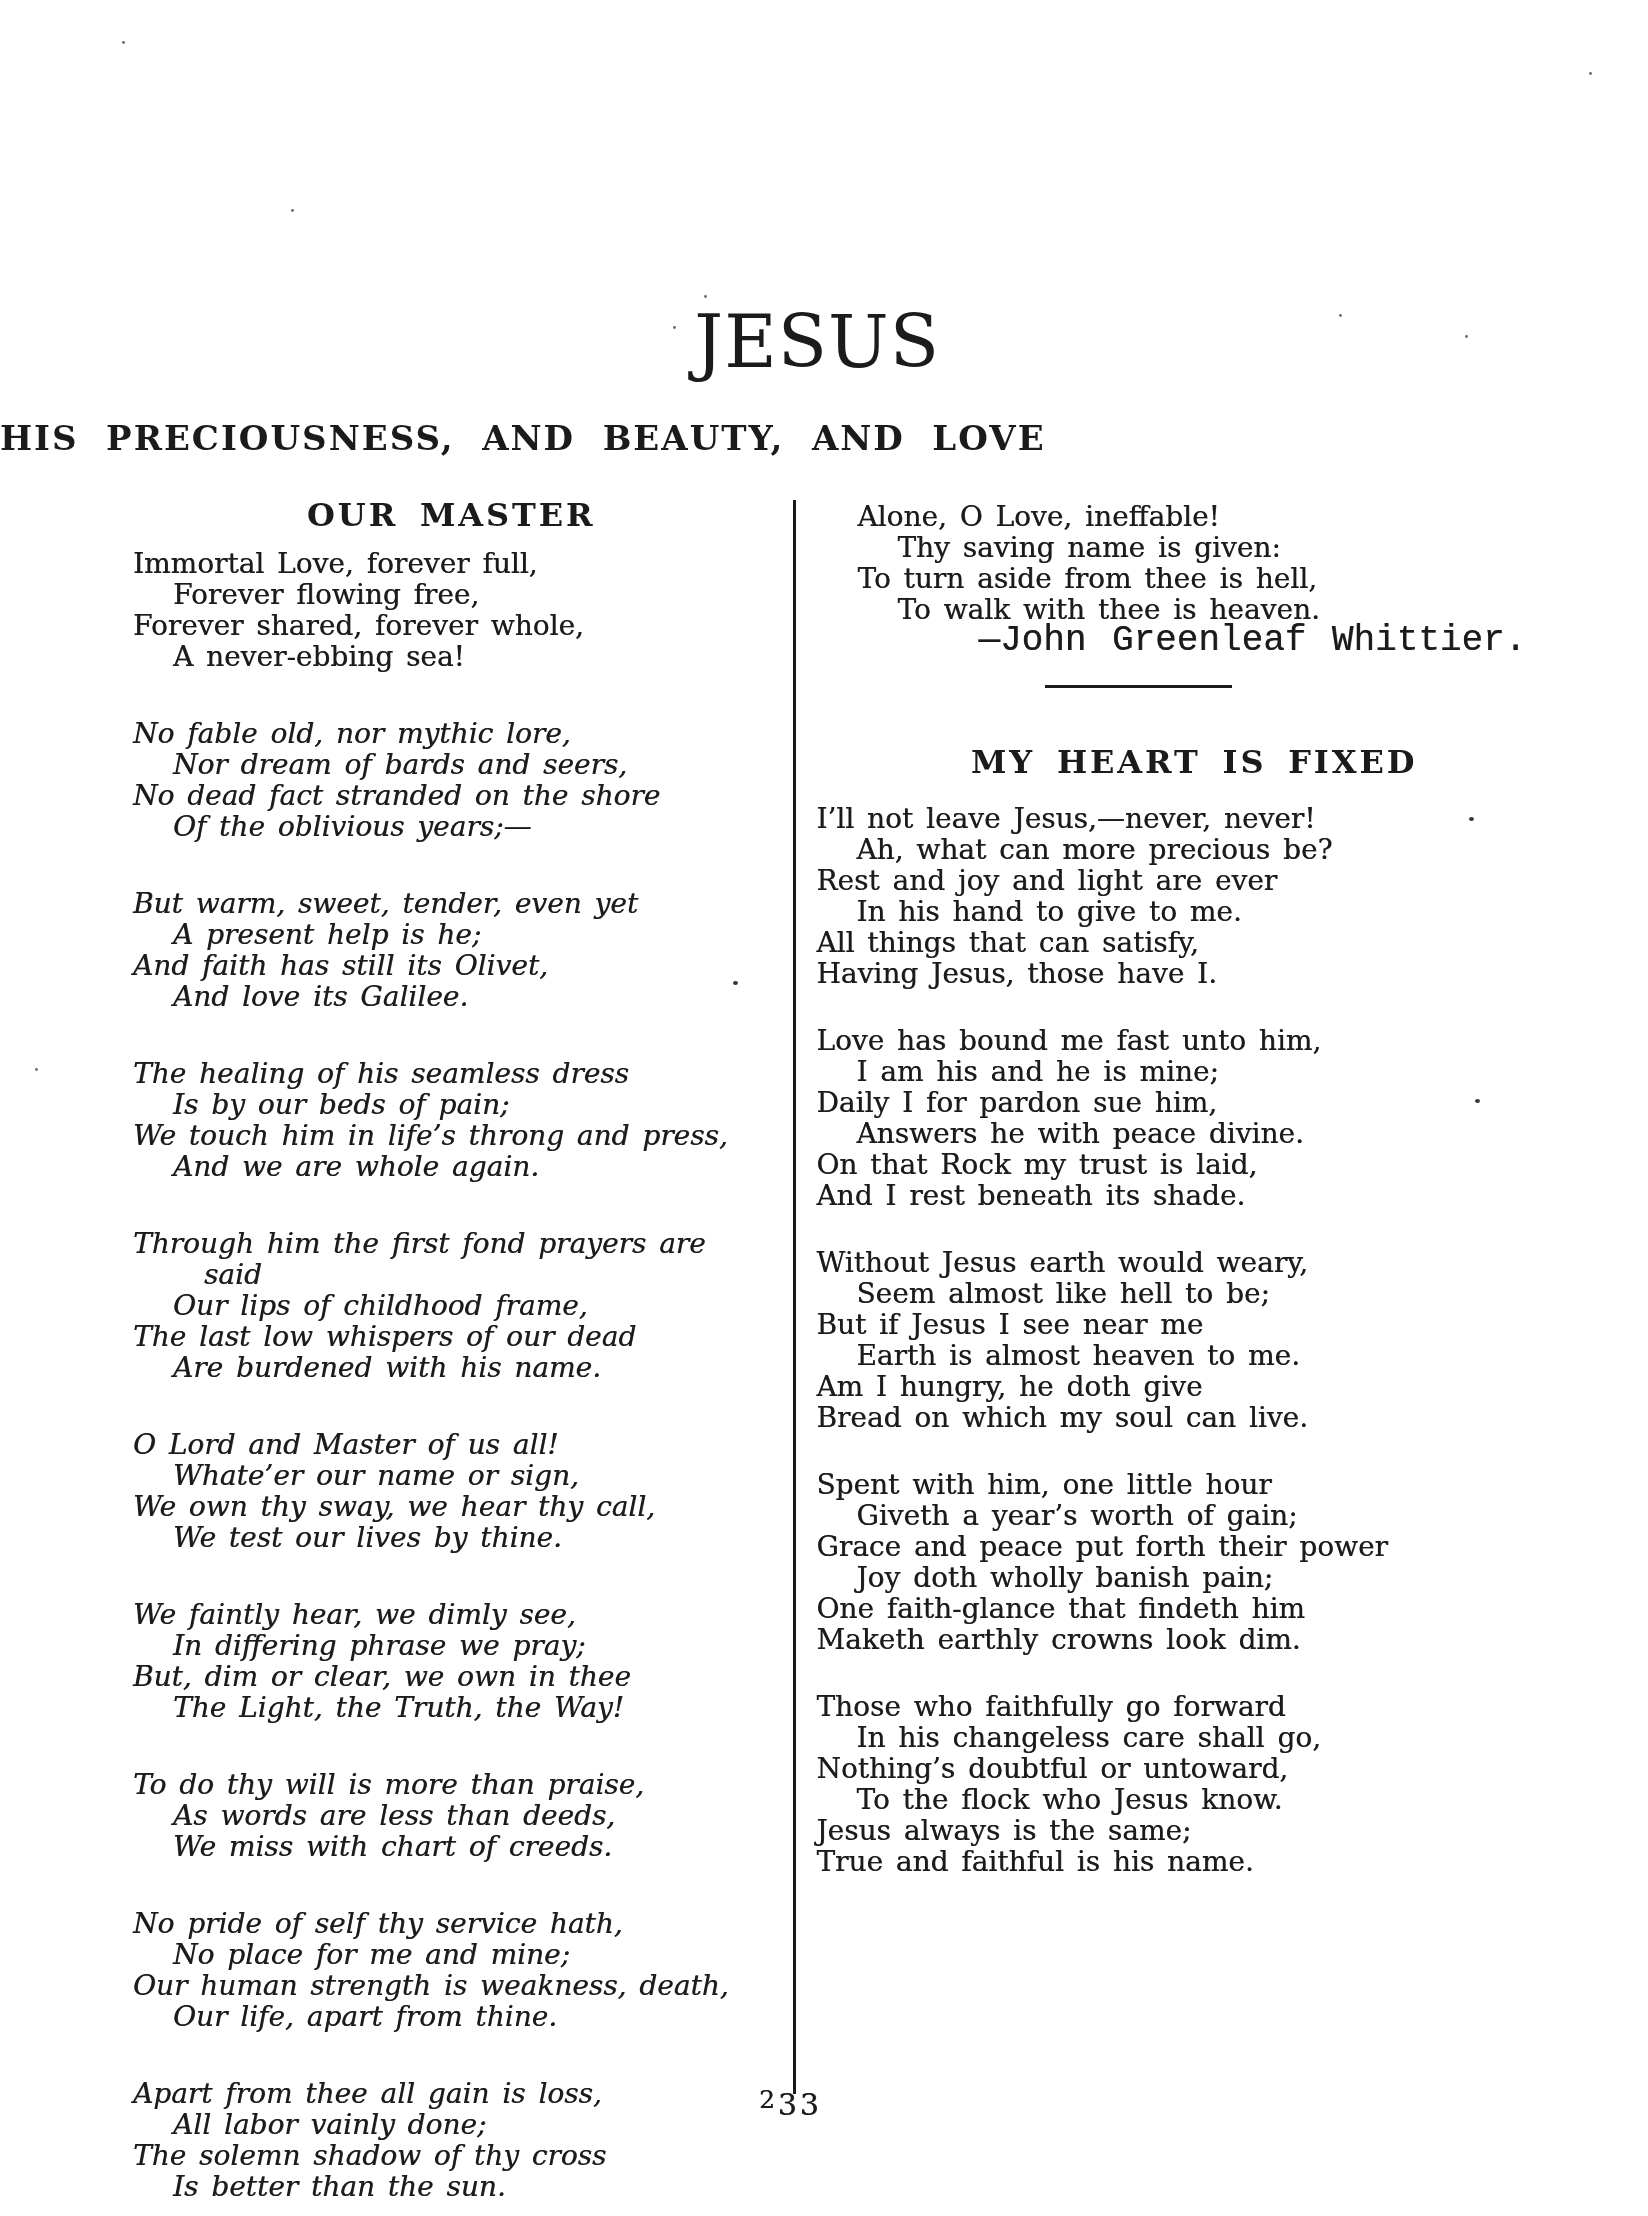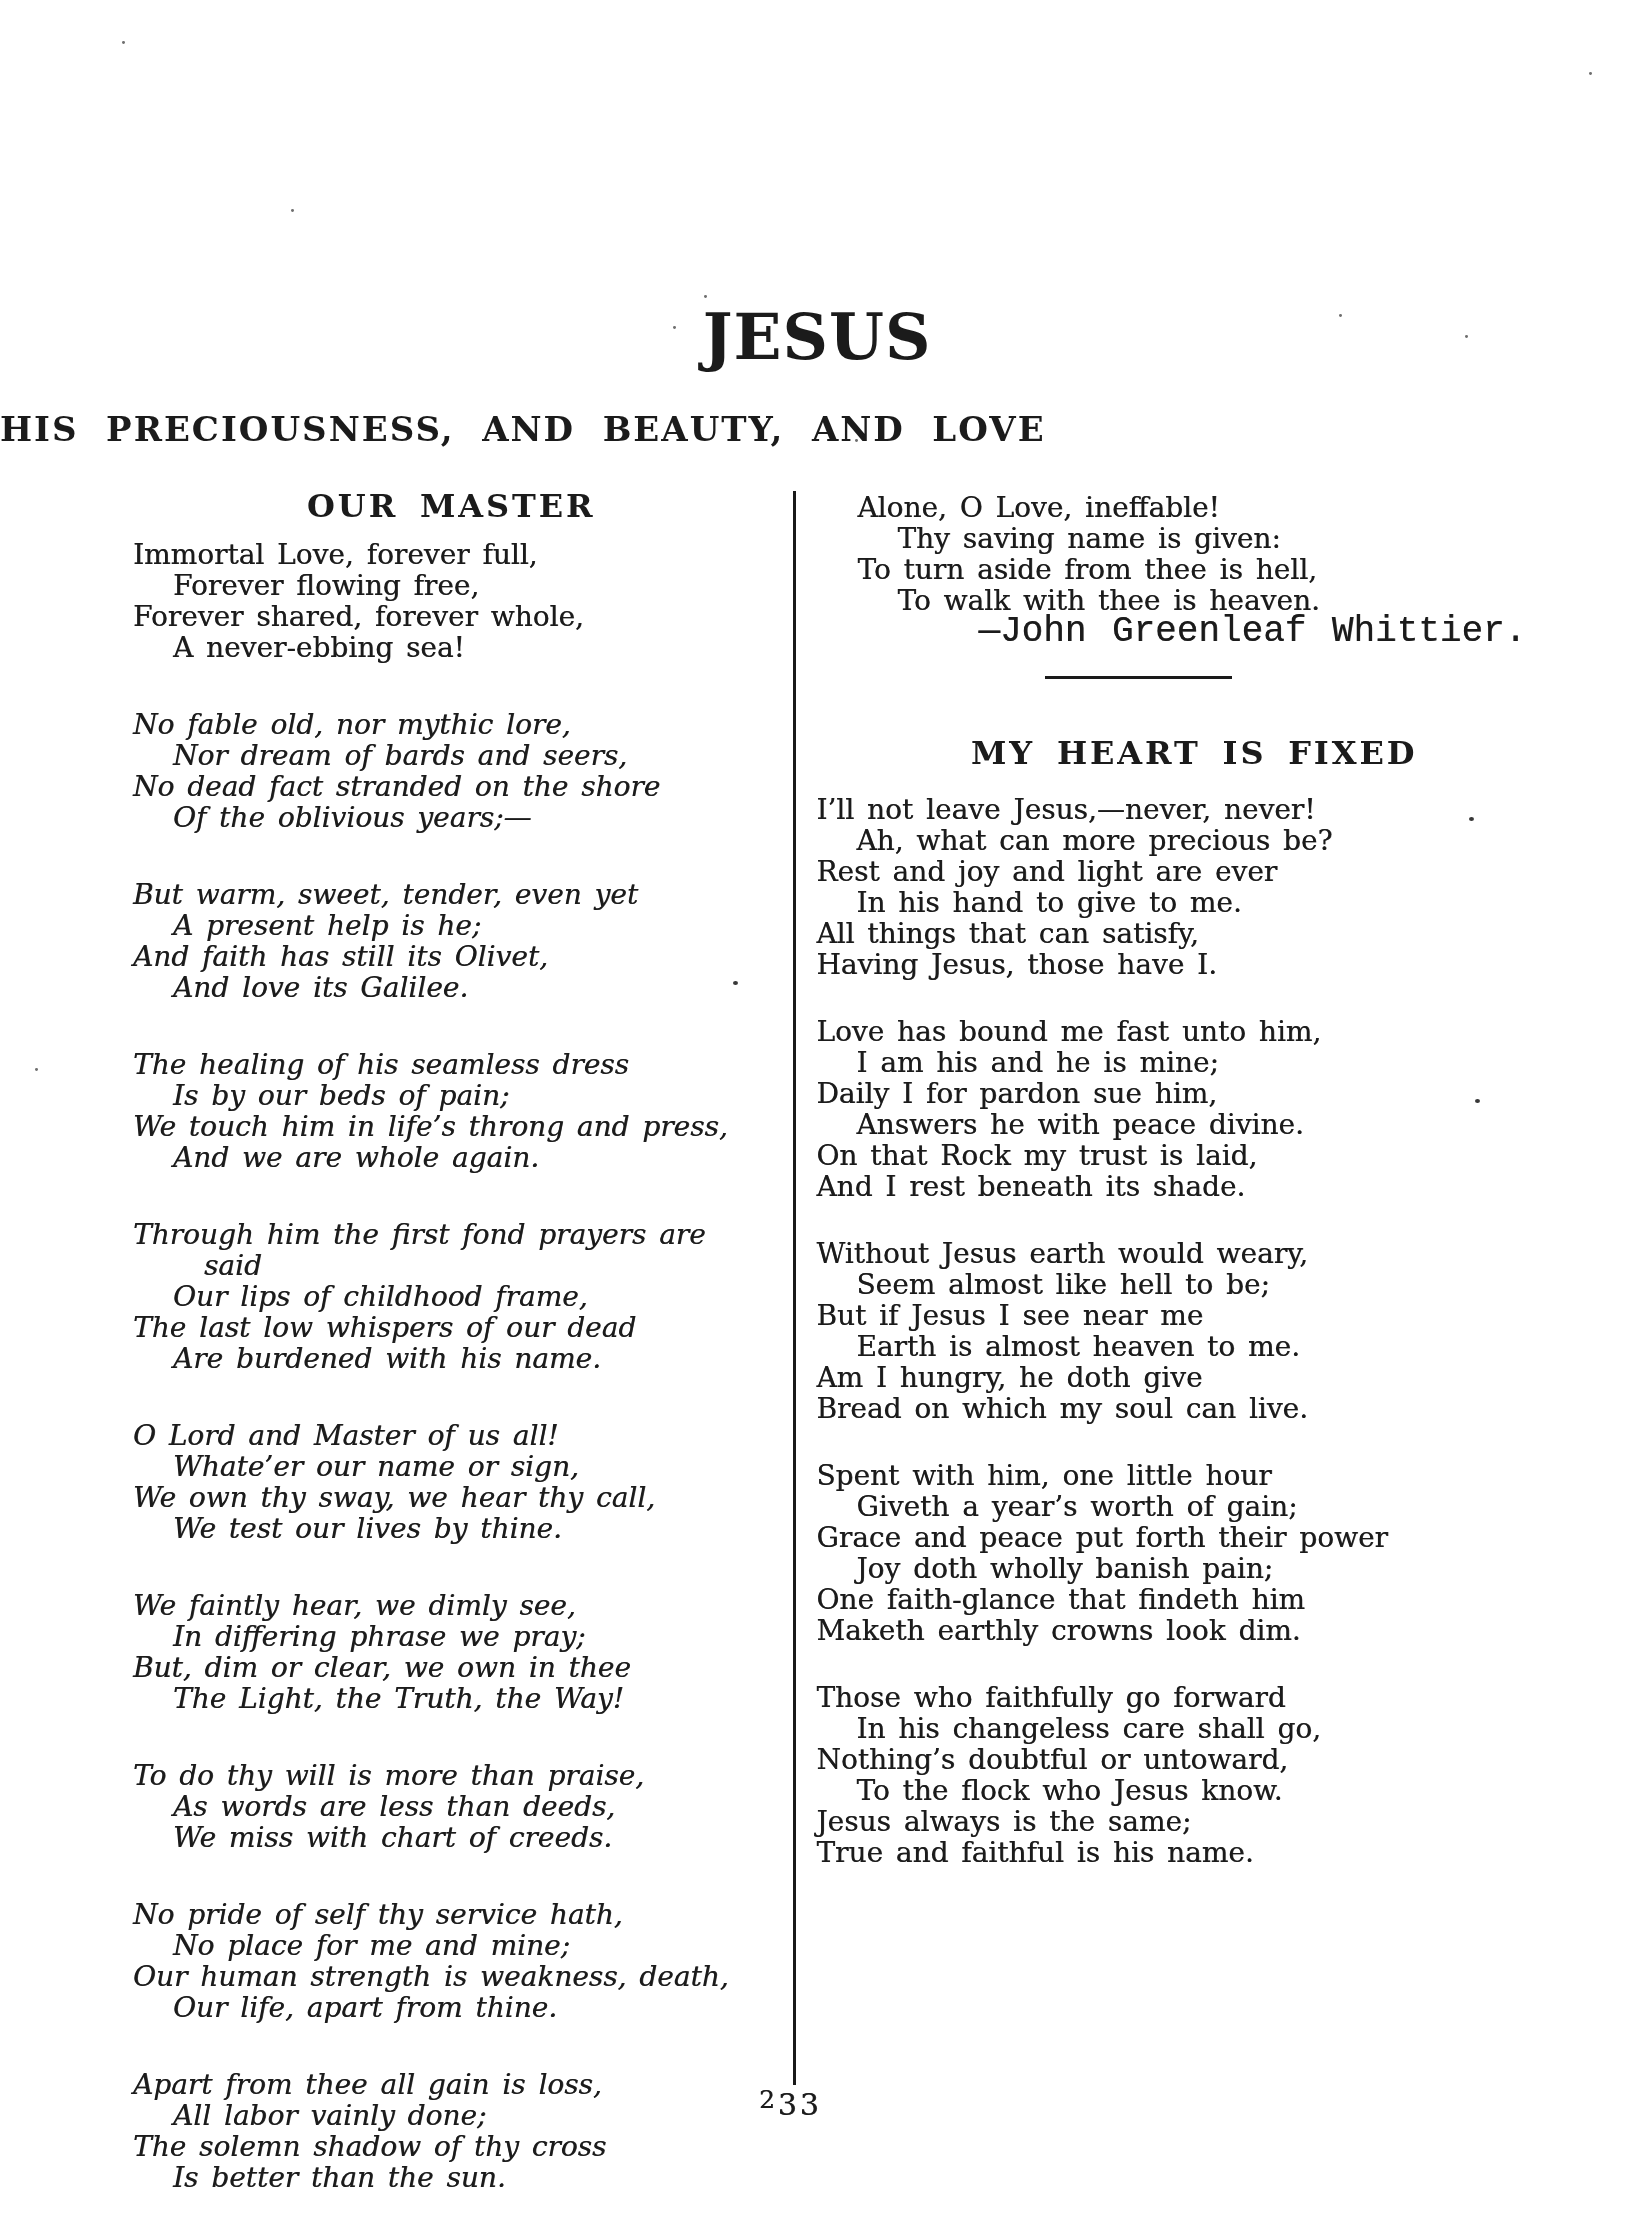--- a/index.html
+++ b/index.html
@@ -9,22 +9,22 @@
     font-family:"DejaVu Serif","Liberation Serif",serif;
     color:#1b1b1b;
     position:relative;
     overflow:hidden;
   }
   .page-inner{padding-top:306px;}
 
   .title{
     margin:0 13.7px 0 0;
     text-align:center;
-    font-size:63px;line-height:1;
-    font-weight:700;
+    font-size:72px;line-height:1;
+    font-weight:400;
     letter-spacing:1px;
   }
   .subtitle{
     margin:43px 25px 0 0;
     text-align:left;
     font-size:34px;line-height:1;
     font-weight:700;
     letter-spacing:2px;
     word-spacing:13.7px;
   }

